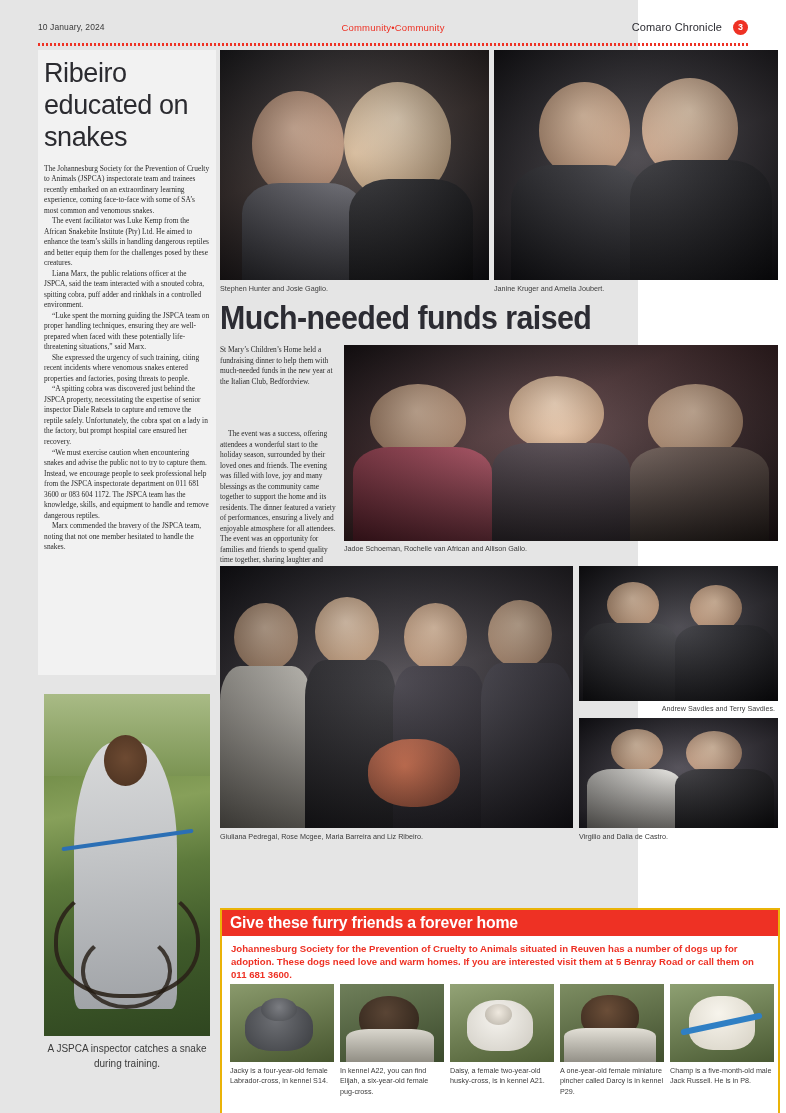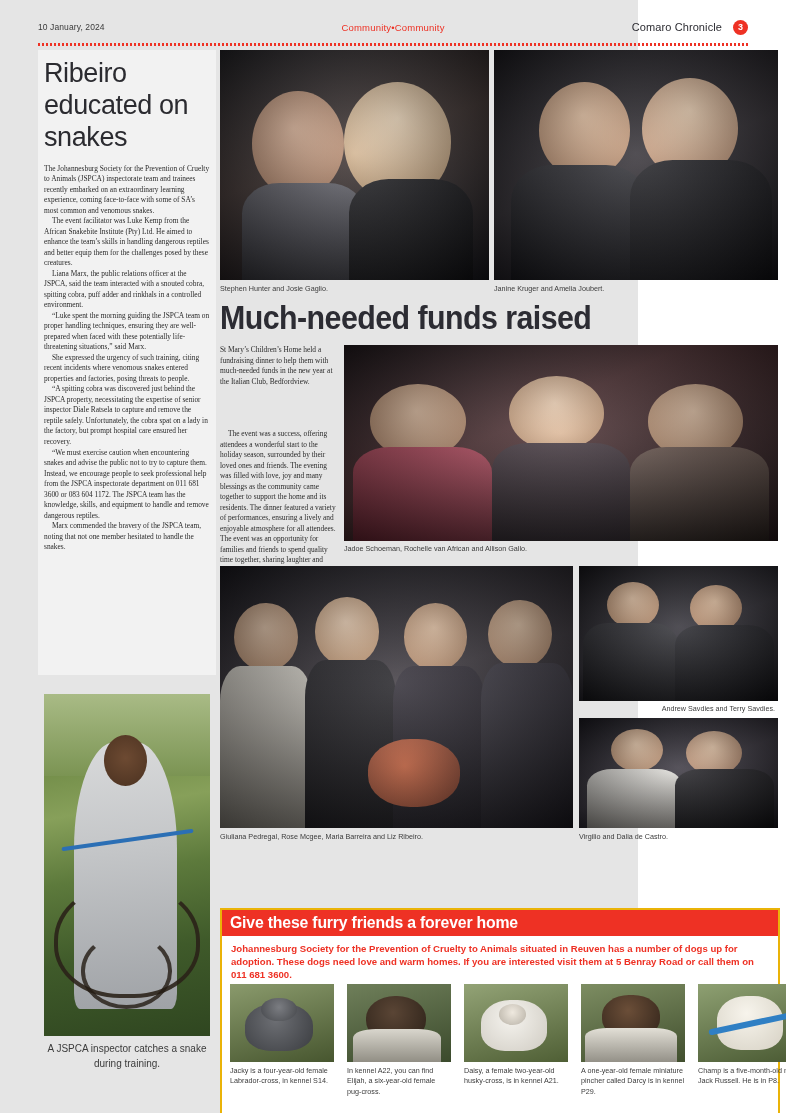--- a/index.html
+++ b/index.html
@@ -138,21 +138,21 @@
     color:#fff; font-size: 17px; font-weight: bold; letter-spacing: -.2px;
     font-family: "Liberation Sans Narrow","Liberation Sans", sans-serif;
     transform: scaleX(.93); transform-origin: left center;
   }
   .adopt-para {
     position: absolute; left: 9px; top: 33px; width: 540px;
     color: #ee3124; font-size: 9.6px; line-height: 1.35; font-weight: bold;
   }
   .dog-row {
     position: absolute; left: 8px; top: 74px; width: 544px;
-    display: flex; gap: 13px;
+    display: flex; gap: 6px;
   }
   .dog-cell { width: 104px; }
   .dog-photo {
     width: 104px; height: 78px; overflow: hidden; position: relative;
     background: linear-gradient(165deg,#7e8f5e,#4d5f38);
   }
   .dog-cap {
     font-size: 7.2px; line-height: 1.45; color: #3b3b3b; margin-top: 4px;
   }
 </style>

